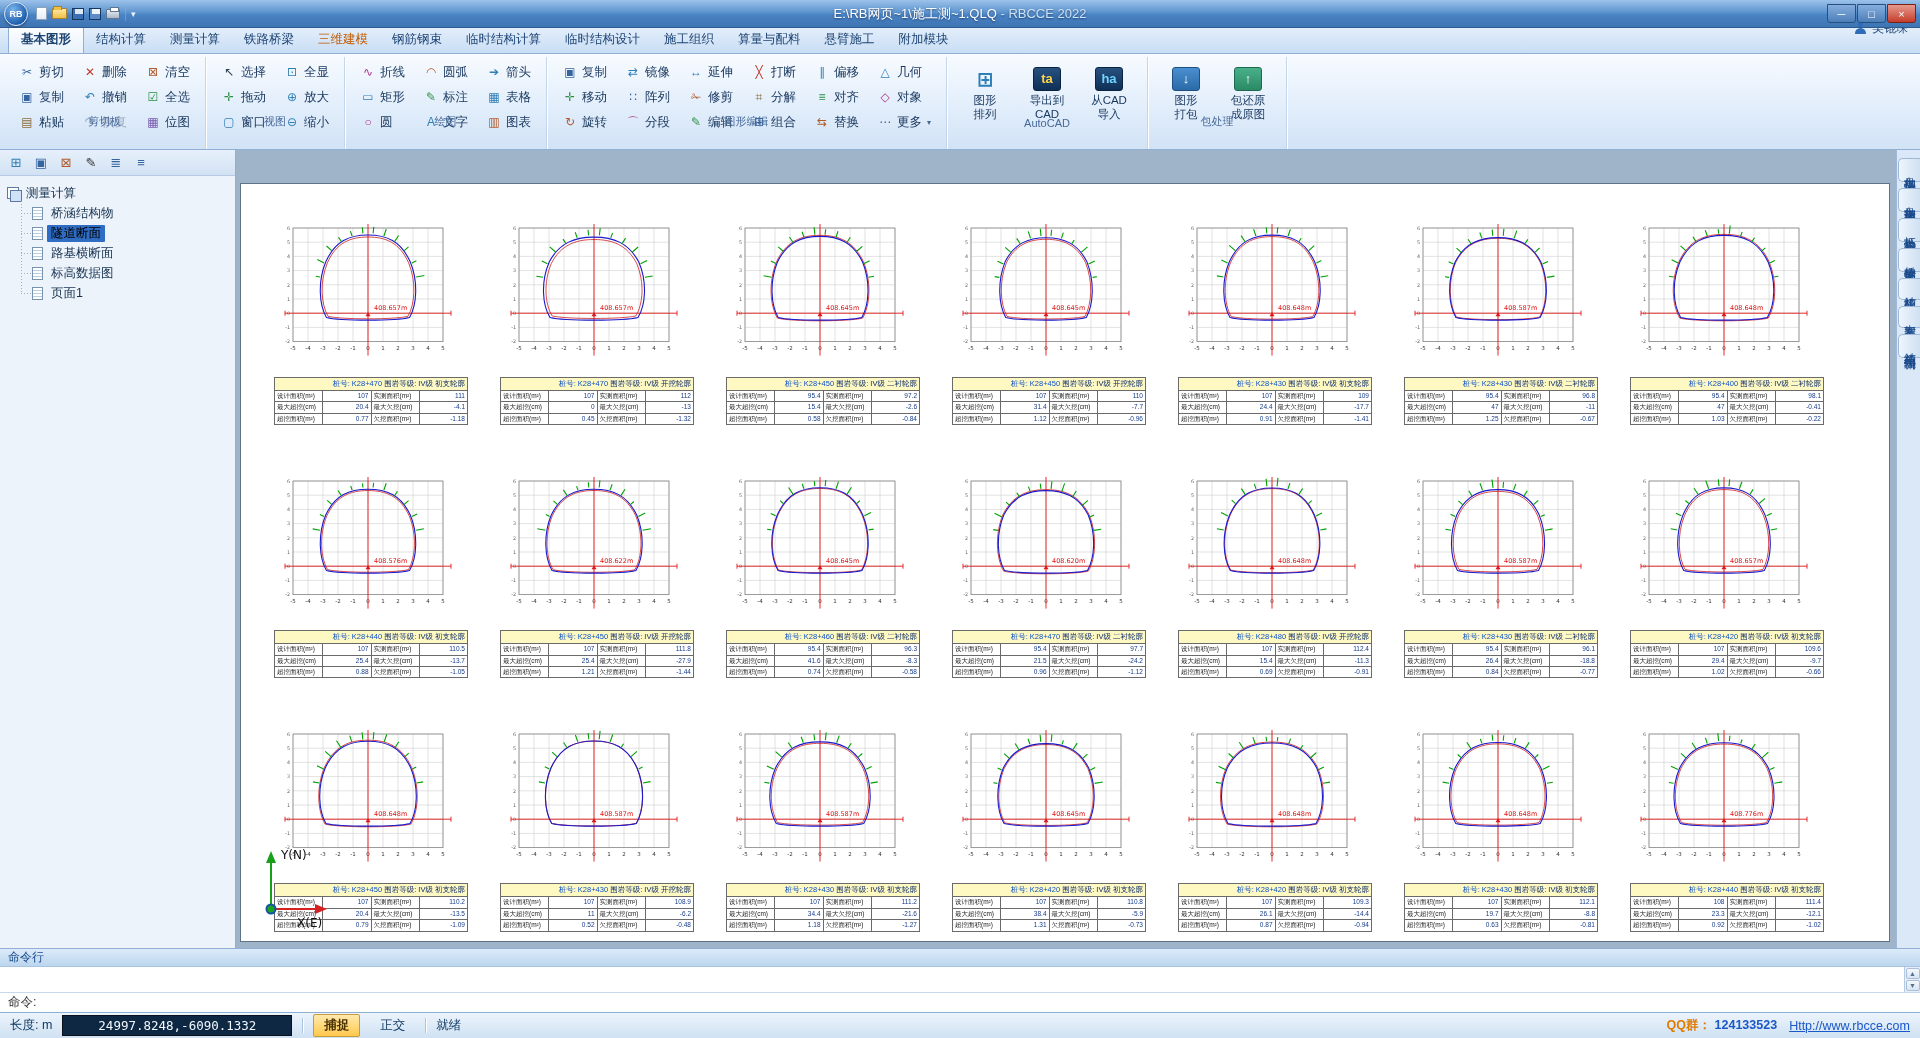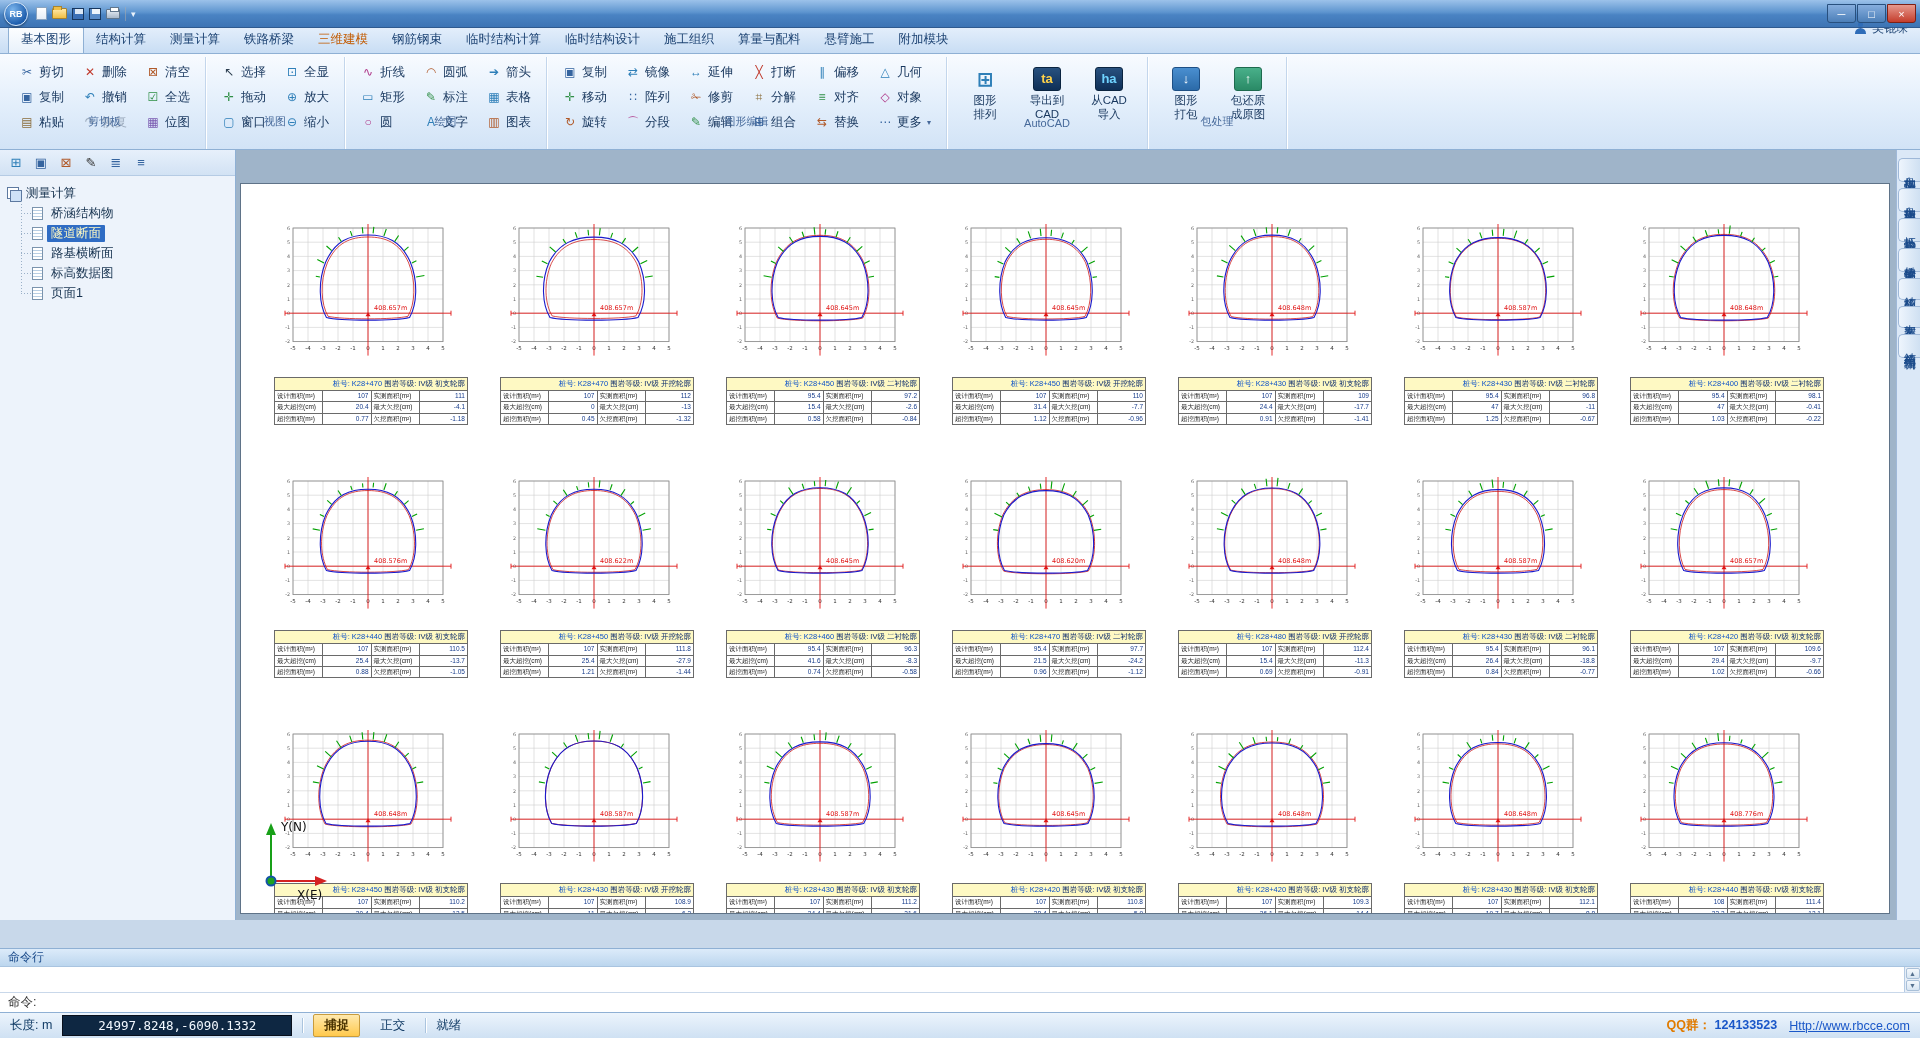--- a/index.html
+++ b/index.html
@@ -34,21 +34,21 @@
   .winbtns { margin-left:auto; display:flex; gap:1px; z-index:2; }
   .wbtn { width:29px; height:19px; display:flex; align-items:center; justify-content:center; color:#fff;
     font-size:11px; background:linear-gradient(#86aede,#4c7fb8); border:1px solid #28507e; border-radius:0 0 3px 3px; }
   .wbtn.close { background:linear-gradient(#e79a8e,#c43d2c); border-color:#7e2015; }
 
   
   .tabrow { height:26px; flex:0 0 26px; background:linear-gradient(#e3eefb,#c8ddf4); display:flex;
     align-items:flex-end; padding:0 8px; border-bottom:1px solid #8fb0d4; }
   .rtab { padding:4px 12px 5px; font-size:12.5px; color:#1d4373; white-space:nowrap; }
   .rtab.active { background:linear-gradient(#fdfeff,#e8f1fb); border:1px solid #8fb0d4; border-bottom:none;
-    border-radius:3px 3px 0 0; font-weight:normal; }
+    border-radius:3px 3px 0 0; font-weight:bold; }
   .rtab.accent { color:#c25a00; }
   .userchip { margin-left:auto; display:flex; align-items:center; gap:5px; color:#1d4373; font-size:12px; padding:0 4px 16px; }
   .usericon { width:13px; height:13px; position:relative; display:inline-block; }
   .usericon::before { content:""; position:absolute; left:4px; top:0; width:5px; height:5px; border-radius:50%; background:#2e6cb8; }
   .usericon::after { content:""; position:absolute; left:1px; top:6px; width:11px; height:6px; border-radius:6px 6px 0 0; background:#2e6cb8; }
 
   
   .ribbon { height:96px; flex:0 0 96px; background:linear-gradient(#f8fbff,#e2eefb 55%,#d2e3f6);
     border-bottom:1px solid #8fb0d4; display:flex; align-items:stretch; padding:3px 4px 0; }
   .rgroup { position:relative; padding:3px 10px 16px; border-right:1px solid #c3d6ec; box-shadow:1px 0 0 #ffffff; }
@@ -85,21 +85,21 @@
   .root-icon::after { content:""; position:absolute; left:3px; top:3px; width:10px; height:10px; background:#cfe2f7; border:1px solid #5d79a0; }
   .tchildren { margin-left:16px; position:relative; }
   .tchildren::before { content:""; position:absolute; left:0; top:-2px; bottom:9px; width:1px;
     background-image:repeating-linear-gradient(to bottom,#9ab0c8 0 1px,transparent 1px 3px); }
   .titem { display:flex; align-items:center; gap:4px; height:20px; padding-left:11px; position:relative; }
   .titem::before { content:""; position:absolute; left:0; top:10px; width:10px; height:1px;
     background-image:repeating-linear-gradient(to right,#9ab0c8 0 1px,transparent 1px 3px); }
   .doc-icon { width:11px; height:13px; flex:0 0 11px; background:
     repeating-linear-gradient(#ffffff 0 2px,#b9cfe4 2px 3px); border:1px solid #7a93ad; }
   .titem .lbl { padding:0 4px; border-radius:1px; }
-  .titem.selected .lbl { background:#2f6cc4; color:#fef9c3; }
+  .titem.selected .lbl { background:#2f6cc4; color:#000000; }
 
   .canvasarea { flex:1 1 auto; background:#9fb4c9; position:relative; min-width:0; }
   .page { position:absolute; inset:4px 6px 6px 4px; background:#fff; border:1px solid #5f7388; overflow:hidden;margin-top:29px; }
   .chart-grid { position:absolute; left:30px; top:38px; display:grid;
     grid-template-columns:repeat(7,200px); column-gap:26px; row-gap:50px; }
   .ccell { width:200px; }
   svg.cplot { display:block; margin:0 auto; }
   svg text { font-family:"DejaVu Sans",sans-serif; }
   table.csec { width:194px; border-collapse:collapse; margin:3px auto 0; table-layout:fixed; }
   table.csec td { border:1px solid #6a6a6a; padding:0 2px; font-size:6.5px; line-height:1.6; color:#222;
@@ -109,21 +109,21 @@
   table.csec td.val { text-align:right; color:#143a8a; }
   .axiswidget { position:absolute; left:14px; bottom:8px; }
 
   .rightstrip { width:24px; flex:0 0 24px; background:#dbe8f7; border-left:1px solid #9fb8d8;
     display:flex; flex-direction:column; align-items:flex-end; padding-top:8px; gap:6px; }
   .vtab { writing-mode:vertical-rl; font-size:12px; color:#1a4a8a; letter-spacing:1px;
     background:linear-gradient(to right,#eef5fd,#cfe0f2); border:1px solid #9fb8d8; border-right:none;
     border-radius:5px 0 0 5px; padding:8px 2px; }
 
   
-  .cmdpanel { height:64px; flex:0 0 64px; border-top:1px solid #8fb0d4; display:flex; flex-direction:column; background:#fff;margin-top:28px; }
+  .cmdpanel { height:64px; flex:0 0 64px; border-top:1px solid #8fb0d4; display:flex; flex-direction:column; background:#fff; }
   .cmdheader { height:18px; flex:0 0 18px; background:linear-gradient(#dcebfa,#bcd6ee); color:#1a4a8a;
     font-size:12px; display:flex; align-items:center; padding:0 8px; border-bottom:1px solid #a9c4e0; }
   .cmdbody { flex:1; display:flex; min-height:0; }
   .cmdhistory { flex:1; background:#fff; }
   .cmdscroll { width:16px; flex:0 0 16px; background:#e7eef7; border-left:1px solid #b5cbe4;
     display:flex; flex-direction:column; justify-content:space-between; align-items:center; padding:1px 0; }
   .scr { font-size:7px; color:#55718f; width:14px; height:11px; display:flex; align-items:center;
     justify-content:center; background:linear-gradient(#f4f8fc,#d8e5f2); border:1px solid #a9c0d8; border-radius:2px; }
   .cmdprompt { height:20px; flex:0 0 20px; border-top:1px solid #c9d8ea; display:flex; align-items:center;
     padding:0 8px; font-size:12.5px; color:#333; background:#fff; }
@@ -151,20 +151,24 @@
     <div class="logo">RB</div>
     <div class="qat" id="qat">
         <span class="qicon t-page"></span>
         <span class="qicon t-folder"></span>
         <span class="qicon t-floppy"></span>
         <span class="qicon t-floppy2"></span>
         <span class="qicon t-print"></span>
         <span class="qsep"></span>
         <span class="qicon t-dropdown">▾</span>
       </div>
+    <div class="title">
+      <span>E:\RB网页~1\施工测~1.QLQ</span>
+      <span class="app-part">- RBCCE 2022</span>
+    </div>
     <div class="winbtns" id="winBtns">
         <div class="wbtn">─</div>
         <div class="wbtn">□</div>
         <div class="wbtn close">×</div>
       </div>
   </div>
 
   <div class="tabrow">
     <div id="ribbonTabs" style="display:flex;align-items:flex-end;">
         <div class="rtab active">基本图形</div>

